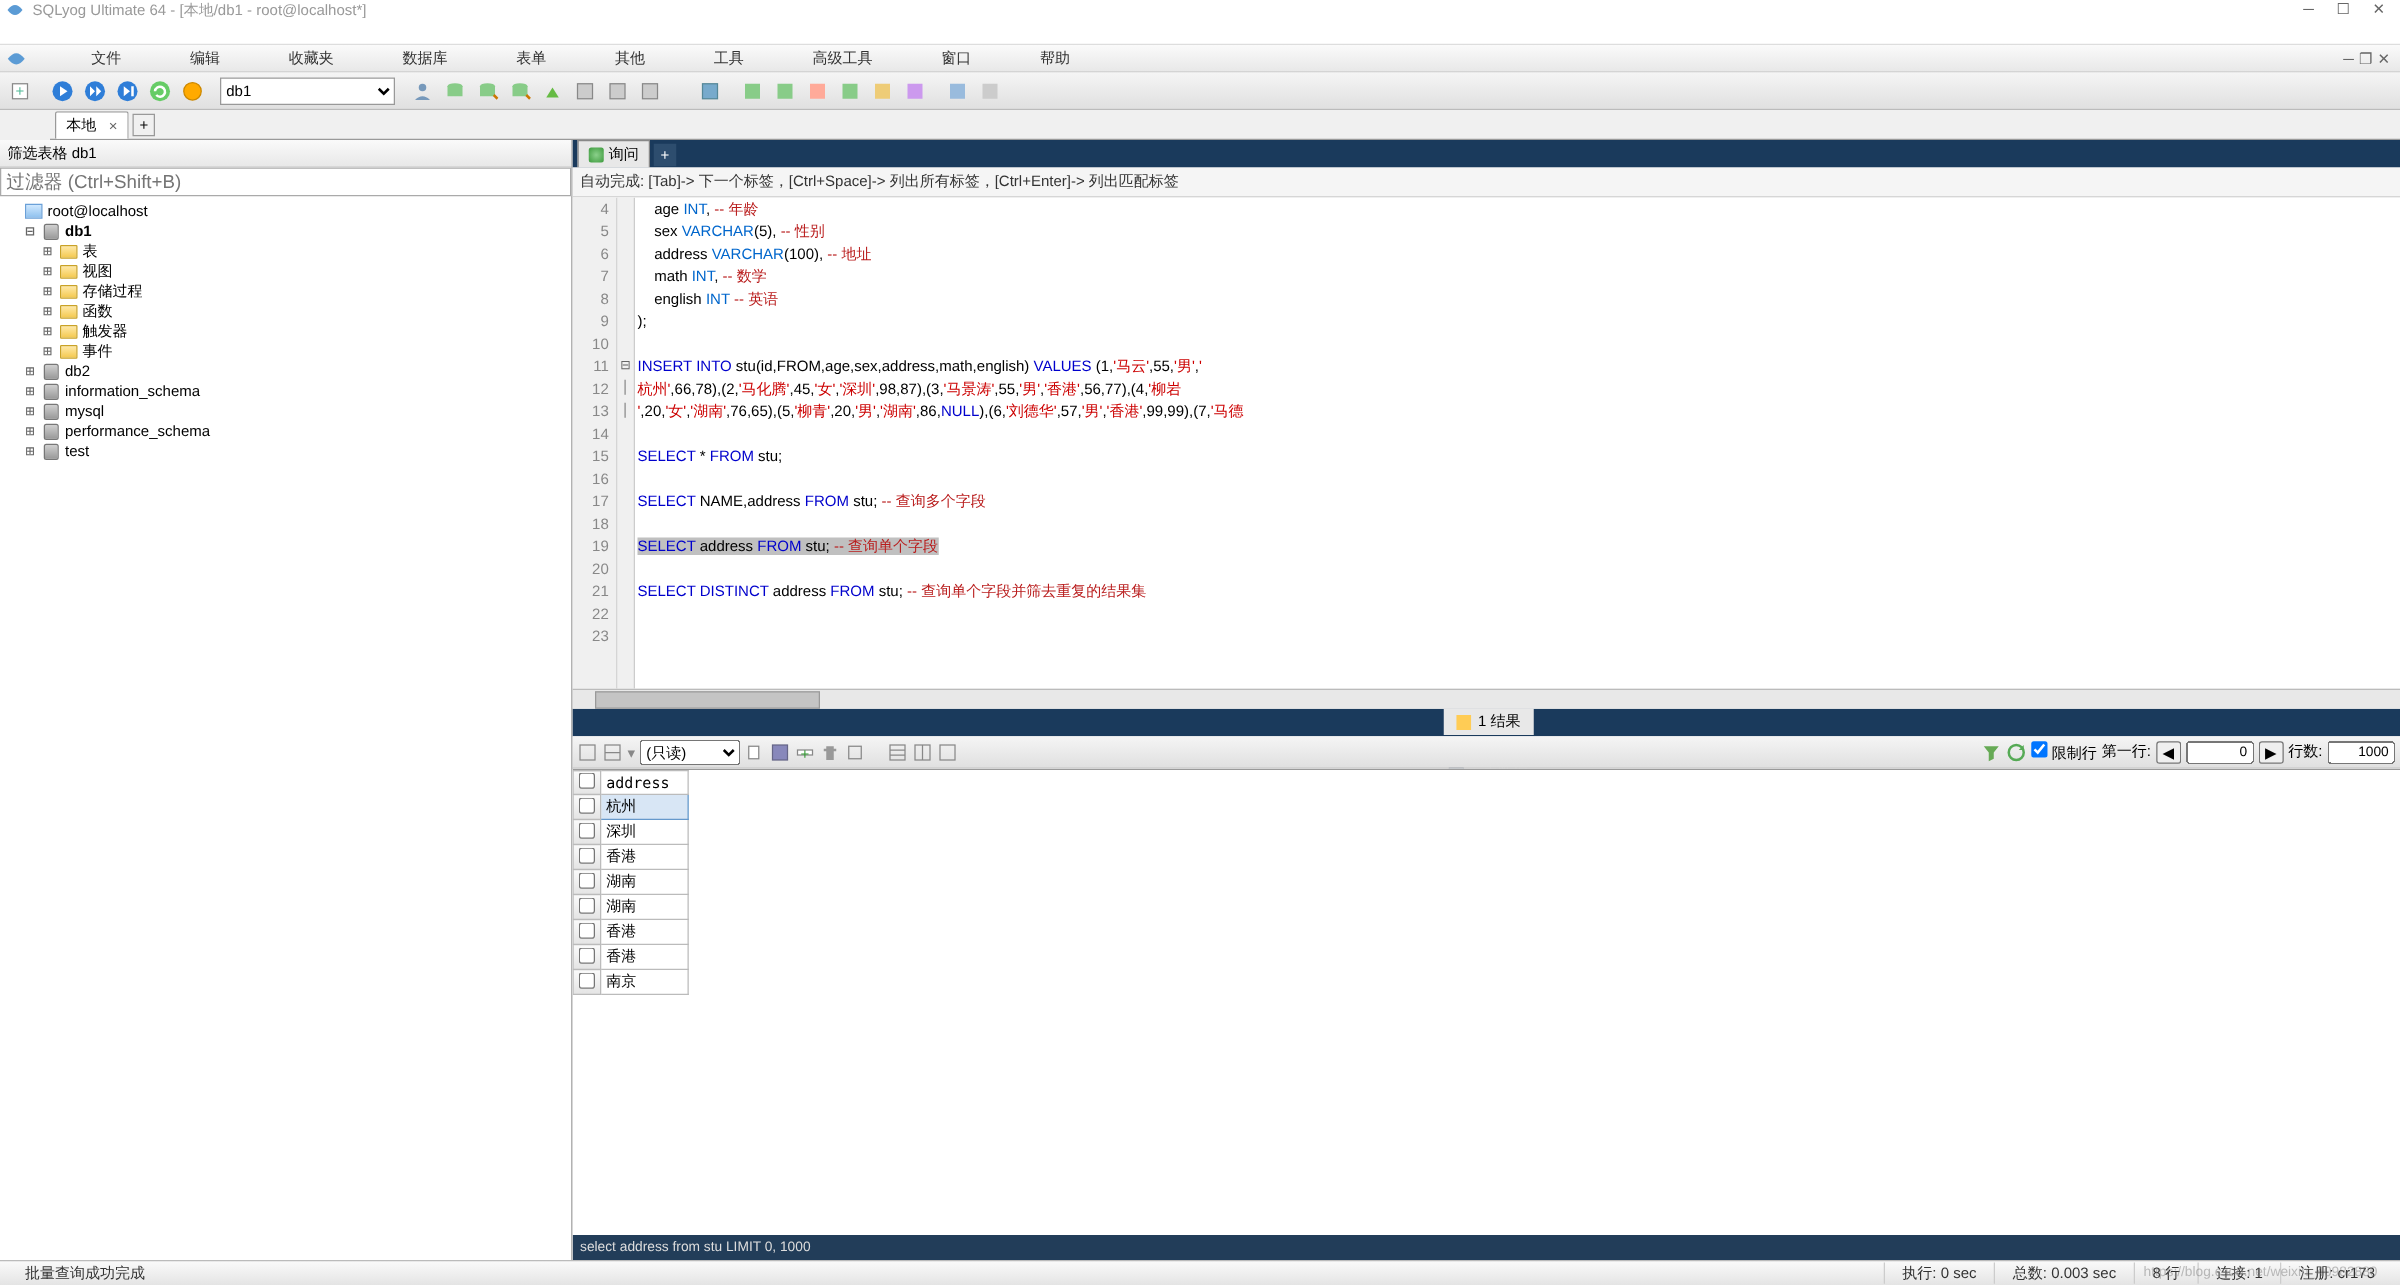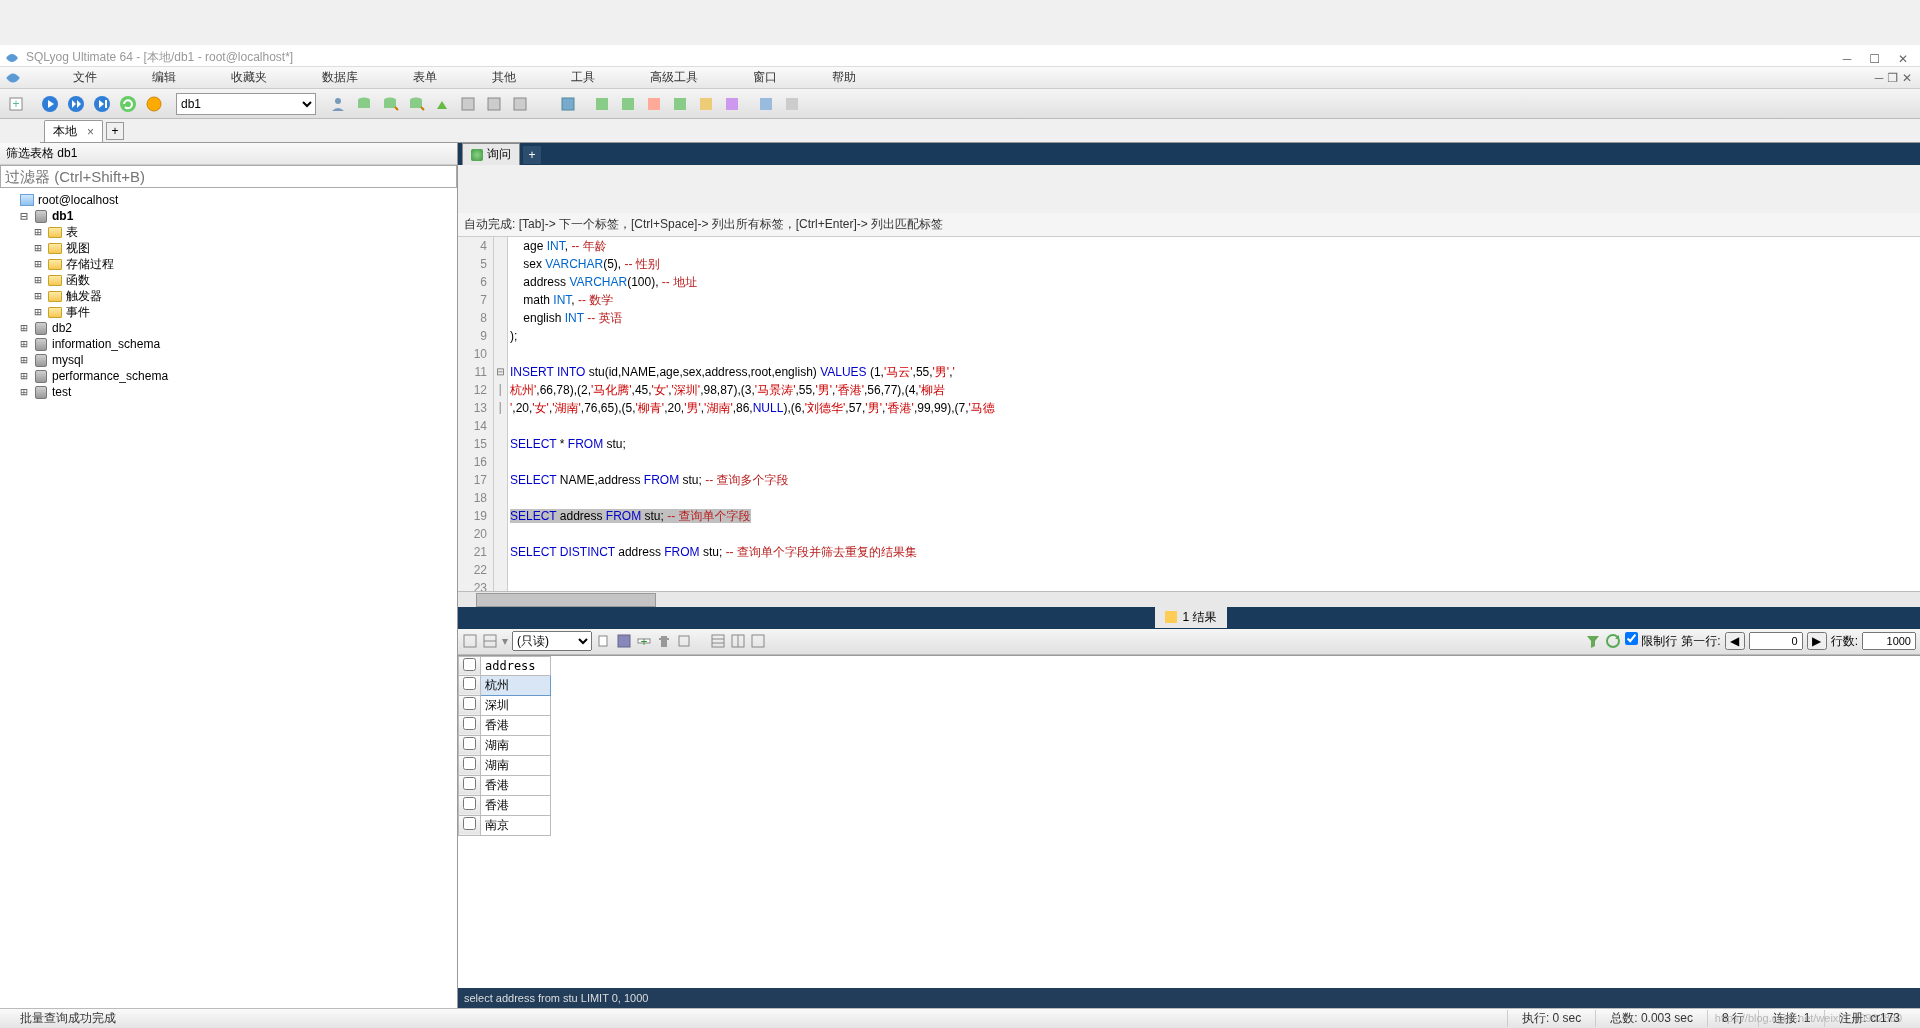--- a/index.html
+++ b/index.html
@@ -1,17 +1,17 @@
 <!DOCTYPE html>
 <html><head>
 <meta charset="utf-8">
 <style>
 * { margin: 0; padding: 0; box-sizing: border-box; font-family: "Microsoft YaHei", "SimSun", Arial, sans-serif; font-size: 12px; }
 body { background: #f0f0f0; width: 1920px; height: 1028px; overflow: hidden; display: flex; flex-direction: column; }
-.titlebar { height: 22px; background: #fff; display: flex; align-items: flex-end; padding: 0 4px; color: #888; border-bottom: 1px solid #ddd; margin-top: 45px; }
+.titlebar { height: 36px; background: #fff; display: flex; align-items: flex-start; padding: 0 4px; color: #888; border-bottom: 1px solid #ddd; }
 .titlebar .logo { width: 16px; height: 16px; margin-right: 6px; }
 .titlebar .title { flex: 1; color: #999; }
 .titlebar .win-btns { display: flex; gap: 18px; padding-right: 8px; color: #666; }
 .menubar { height: 22px; background: linear-gradient(#fafafa,#e8e8e8); display: flex; align-items: center; padding: 0 4px; border-bottom: 1px solid #ccc; gap: 35px; }
 .menubar .menu-icon { width: 18px; height: 18px; margin-right: 6px; }
 .menubar .menu-item { padding: 2px 10px; color: #333; cursor: default; }
 .menubar .mdi-btns { margin-left: auto; display: flex; gap: 4px; color: #666; padding-right: 4px; }
 .toolbar { height: 30px; background: linear-gradient(#f5f5f5,#e0e0e0); display: flex; align-items: center; padding: 2px 4px; border-bottom: 1px solid #bbb; gap: 2px; }
 .toolbar .tbtn { width: 24px; height: 24px; border: 1px solid transparent; display: flex; align-items: center; justify-content: center; border-radius: 2px; }
 .toolbar .sep { width: 6px; }
@@ -30,21 +30,21 @@
 .tree-row .icon { width: 16px; height: 14px; margin: 0 3px; display: inline-flex; align-items: center; justify-content: center; }
 .tree-row.bold { font-weight: bold; }
 .folder-icon { width: 14px; height: 11px; background: linear-gradient(#ffe9a8,#f4c950); border: 1px solid #c9a227; border-radius: 1px; }
 .db-icon { width: 12px; height: 13px; background: linear-gradient(#d0d0d0,#999); border-radius: 2px; border: 1px solid #777; }
 .srv-icon { width: 14px; height: 12px; background: linear-gradient(#cfe8ff,#8fc1ee); border: 1px solid #6aa0d8; }
 .content { flex: 1; display: flex; flex-direction: column; overflow: hidden; }
 .query-tabs { height: 22px; background: #1a3a5c; display: flex; align-items: flex-end; padding-left: 4px; }
 .query-tab { display: flex; align-items: center; background: #e8e8e8; padding: 2px 8px; font-size: 12px; border: 1px solid #888; border-bottom: none; }
 .query-tab .qicon { width: 12px; height: 12px; margin-right: 4px; background: radial-gradient(#8bd08b,#3c9a3c); border-radius: 2px; }
 .query-add { width: 18px; height: 18px; background: #2d4d6e; color: #fff; display: flex; align-items: center; justify-content: center; margin-left: 3px; margin-bottom: 1px; }
-.autocomplete-hint { padding: 3px 6px; font-size: 12px; color: #333; background: #f5f5f5; border-bottom: 1px solid #ccc; margin-top: 48px; }
+.autocomplete-hint { padding: 3px 6px; font-size: 12px; color: #333; background: #f5f5f5; border-bottom: 1px solid #ccc; }
 .editor { flex: 1; display: flex; background: #fff; overflow: hidden; font-family: "Consolas","Courier New",monospace; font-size: 15px; position: relative; }
 .gutter { width: 36px; background: #f0f0f0; border-right: 1px solid #ccc; text-align: right; padding-right: 6px; color: #888; line-height: 18px; }
 .fold { width: 14px; background: #f0f0f0; border-right: 1px solid #ccc; line-height: 18px; color: #666; text-align: center; font-size: 10px; }
 .code { flex: 1; padding-left: 2px; line-height: 18px; white-space: pre; overflow: hidden; }
 .code .kw { color: #0000cc; }
 .code .ty { color: #0066cc; }
 .code .cm { color: #b91c1c; }
 .code .st { color: #cc0000; }
 .code .sel { background: #c0c0c0; }
 .hscroll { height: 16px; background: #e8e8e8; border-top: 1px solid #bbb; position: relative; }
@@ -371,21 +371,21 @@
     <div class="editor">
       <div class="gutter">4<br>5<br>6<br>7<br>8<br>9<br>10<br>11<br>12<br>13<br>14<br>15<br>16<br>17<br>18<br>19<br>20<br>21<br>22<br>23</div>
       <div class="fold"><br><br><br><br><br><br><br>⊟<br>│<br>│<br><br><br><br><br><br><br><br><br><br></div>
       <div class="code"><span>    </span><span>age </span><span class="ty">INT</span><span>, </span><span class="cm">-- 年龄</span>
 <span>    </span><span>sex </span><span class="ty">VARCHAR</span><span>(5)</span><span>, </span><span class="cm">-- 性别</span>
 <span>    </span><span>address </span><span class="ty">VARCHAR</span><span>(100)</span><span>, </span><span class="cm">-- 地址</span>
 <span>    </span><span>math </span><span class="ty">INT</span><span>, </span><span class="cm">-- 数学</span>
 <span>    </span><span>english </span><span class="ty">INT</span><span> </span><span class="cm">-- 英语</span>
 <span>);</span>
 
-<span class="kw">INSERT INTO</span><span> stu(id,NAME,age,sex,address,root,english) </span><span class="kw">VALUES</span><span> (1,</span><span class="st">'马云'</span><span>,55,</span><span class="st">'男'</span><span>,</span><span class="st">'</span>
+<span class="kw">INSERT INTO</span><span> stu(id,FROM,age,sex,address,math,english) </span><span class="kw">VALUES</span><span> (1,</span><span class="st">'马云'</span><span>,55,</span><span class="st">'男'</span><span>,</span><span class="st">'</span>
 <span class="st">杭州'</span><span>,66,78),(2,</span><span class="st">'马化腾'</span><span>,45,</span><span class="st">'女'</span><span>,</span><span class="st">'深圳'</span><span>,98,87),(3,</span><span class="st">'马景涛'</span><span>,55,</span><span class="st">'男'</span><span>,</span><span class="st">'香港'</span><span>,56,77),(4,</span><span class="st">'柳岩</span>
 <span class="st">'</span><span>,20,</span><span class="st">'女'</span><span>,</span><span class="st">'湖南'</span><span>,76,65),(5,</span><span class="st">'柳青'</span><span>,20,</span><span class="st">'男'</span><span>,</span><span class="st">'湖南'</span><span>,86,</span><span class="kw">NULL</span><span>),(6,</span><span class="st">'刘德华'</span><span>,57,</span><span class="st">'男'</span><span>,</span><span class="st">'香港'</span><span>,99,99),(7,</span><span class="st">'马德</span>
 
 <span class="kw">SELECT</span><span> * </span><span class="kw">FROM</span><span> stu;</span>
 
 <span class="kw">SELECT</span><span> NAME,address </span><span class="kw">FROM</span><span> stu; </span><span class="cm">-- 查询多个字段</span>
 
 <span class="sel"><span class="kw">SELECT</span><span> address </span><span class="kw">FROM</span><span> stu; </span><span class="cm">-- 查询单个字段</span></span>
 
 <span class="kw">SELECT</span><span class="kw"> DISTINCT</span><span> address </span><span class="kw">FROM</span><span> stu; </span><span class="cm">-- 查询单个字段并筛去重复的结果集</span>

